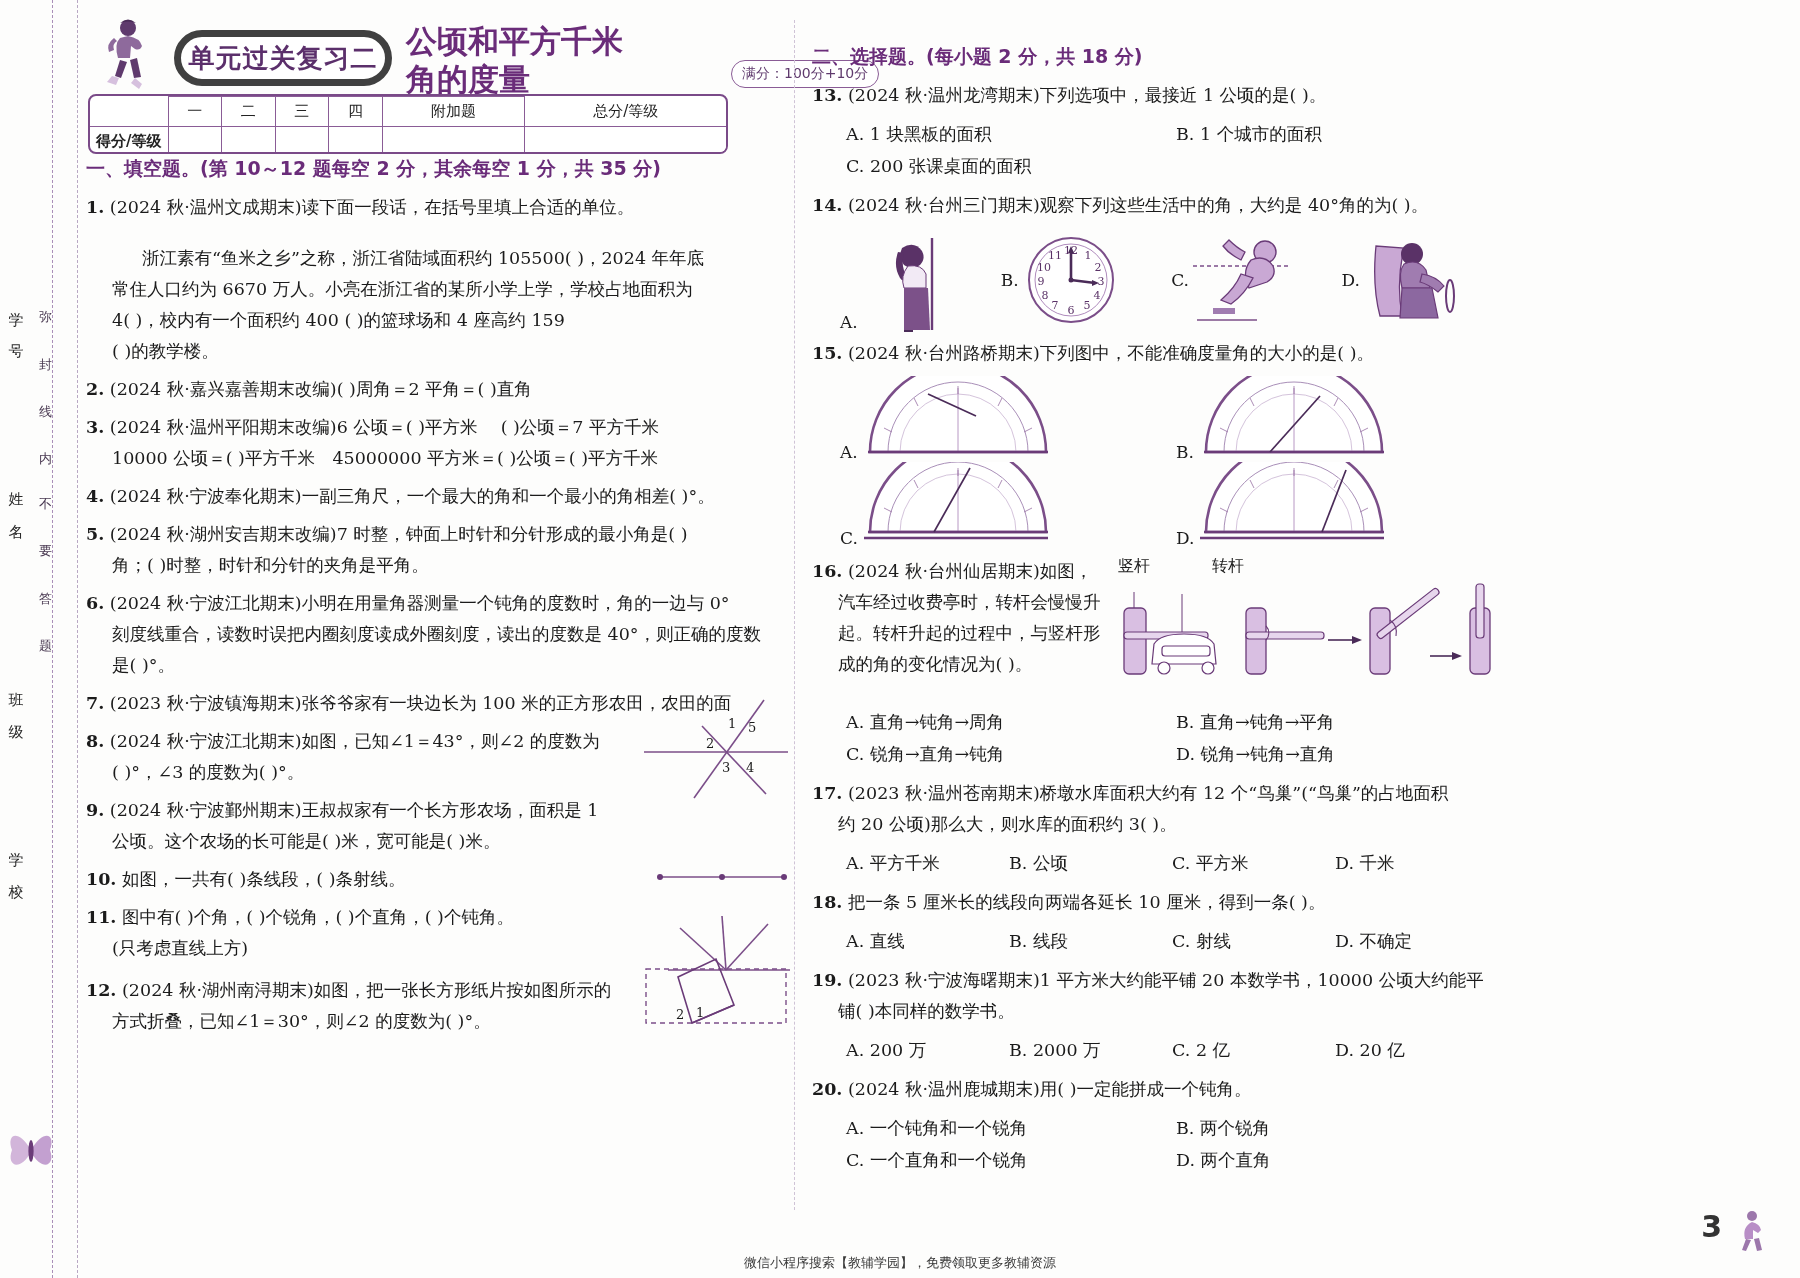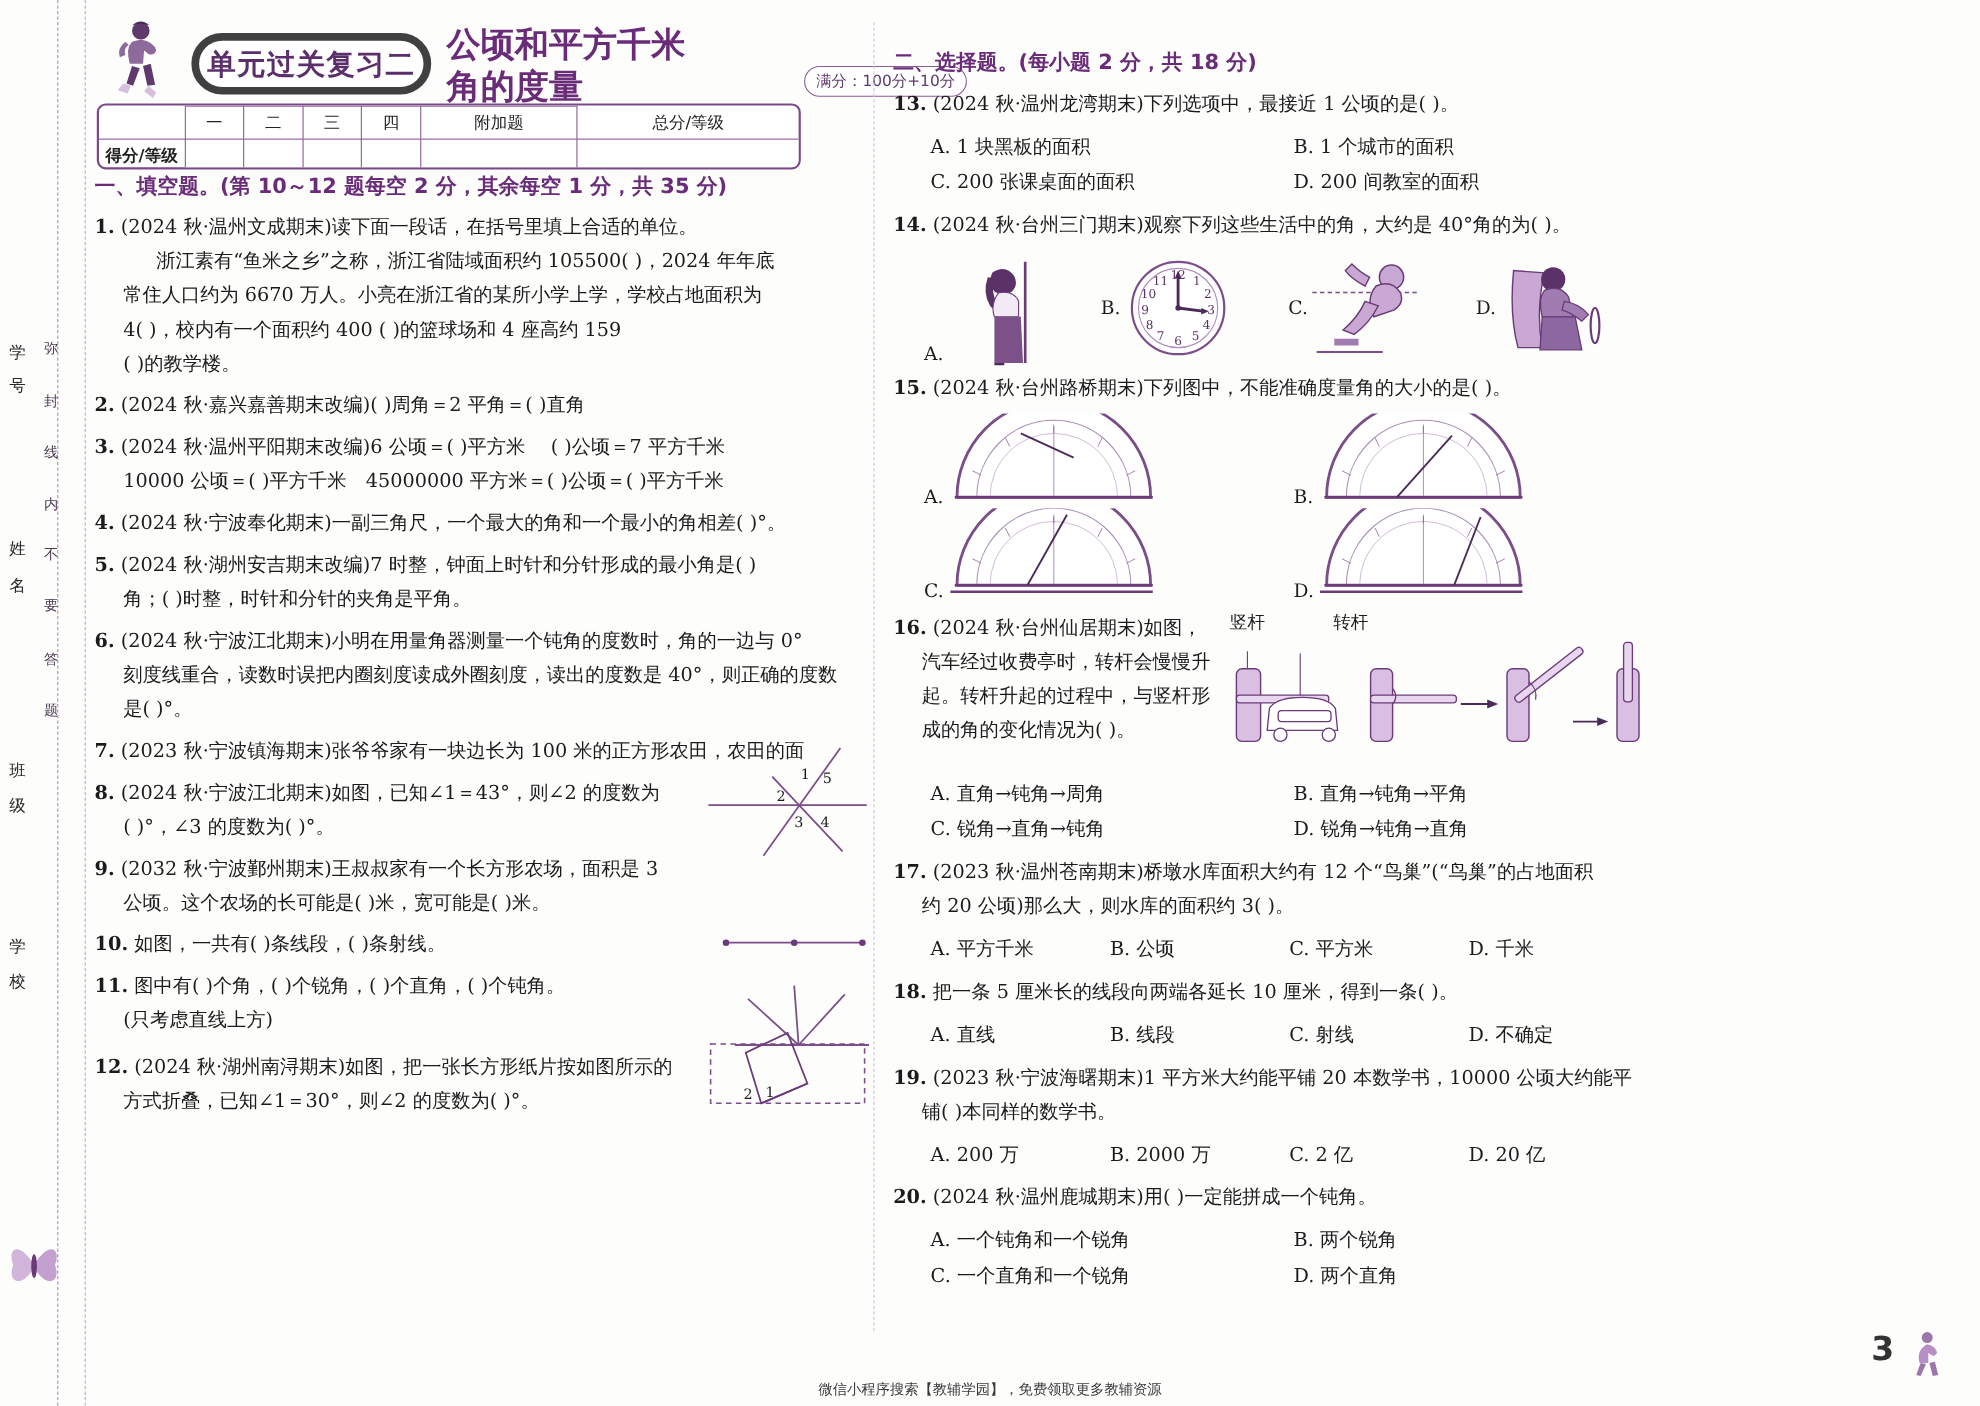--- a/index.html
+++ b/index.html
@@ -111,21 +111,21 @@
     margin: 0 0 10px 0;
     letter-spacing:0px;
   }
   .q{
     font-size:17.5px; line-height:31px; margin-bottom:7px;
     text-align:justify;
     position:relative;
   }
   .q .num{ font-weight:700; font-family:"DejaVu Serif","Liberation Serif",serif; }
   .indent{ display:block; padding-left:26px; }
-  .indent2{ display:block; padding-left:56px; }
+  .indent2{ display:block; padding-left:56px;margin-top:20px; }
   .opts{ display:flex; font-size:17.5px; line-height:32px; padding-left:34px;}
   .opts > div{ }
   .o1{ width:330px; }
   .o2{ width:330px; }
   .opt4{ display:flex; font-size:17.5px; line-height:32px; padding-left:34px;}
   .opt4 > div{ width:163px; }
   
   svg{ display:block; }
   .fig{ position:absolute; }
   .footer{
@@ -264,21 +264,21 @@
         <text x="92" y="32" font-size="13" fill="#1b1b1b" font-family="DejaVu Serif, serif">1</text>
         <text x="112" y="36" font-size="13" fill="#1b1b1b" font-family="DejaVu Serif, serif">5</text>
         <text x="70" y="52" font-size="13" fill="#1b1b1b" font-family="DejaVu Serif, serif">2</text>
         <text x="86" y="76" font-size="13" fill="#1b1b1b" font-family="DejaVu Serif, serif">3</text>
         <text x="110" y="76" font-size="13" fill="#1b1b1b" font-family="DejaVu Serif, serif">4</text>
       </svg>
     </div>
 
     <div class="q">
       <span class="num">9.</span>
-      <span>(2032 秋·宁波鄞州期末)王叔叔家有一个长方形农场，面积是 3</span>
+      <span>(2024 秋·宁波鄞州期末)王叔叔家有一个长方形农场，面积是 1</span>
       <span class="indent">公顷。这个农场的长可能是(      )米，宽可能是(      )米。</span>
     </div>
 
     <div class="q">
       <span class="num">10.</span>
       <span>如图，一共有(      )条线段，(      )条射线。</span>
       <svg class="fig" style="right:-6px; top:4px;" width="140" height="18" viewBox="0 0 140 18">
         <line x1="6" y1="9" x2="134" y2="9" stroke="#7b4e89" stroke-width="1.6"></line>
         <circle cx="8" cy="9" r="3" fill="#6a3b78"></circle>
         <circle cx="70" cy="9" r="3" fill="#6a3b78"></circle>
@@ -318,21 +318,20 @@
     <div class="q">
       <span class="num">13.</span>
       <span>(2024 秋·温州龙湾期末)下列选项中，最接近 1 公顷的是(        )。</span>
     </div>
     <div class="opts">
       <div class="o1">A. 1 块黑板的面积</div>
       <div class="o2">B. 1 个城市的面积</div>
     </div>
     <div class="opts" style="margin-bottom:8px;">
       <div class="o1">C. 200 张课桌面的面积</div>
-      <div class="o2">D. 200 间教室的面积</div>
     </div>
 
     <div class="q">
       <span class="num">14.</span>
       <span>(2024 秋·台州三门期末)观察下列这些生活中的角，大约是 40°角的为(        )。</span>
     </div>
     <div style="display:flex; padding-left:28px; margin-bottom:6px;">
       <div style="width:166px; display:flex; align-items:flex-end;">
         <span style="font-size:17px;">A.</span>
         <svg width="100" height="100" viewBox="0 0 100 100">

